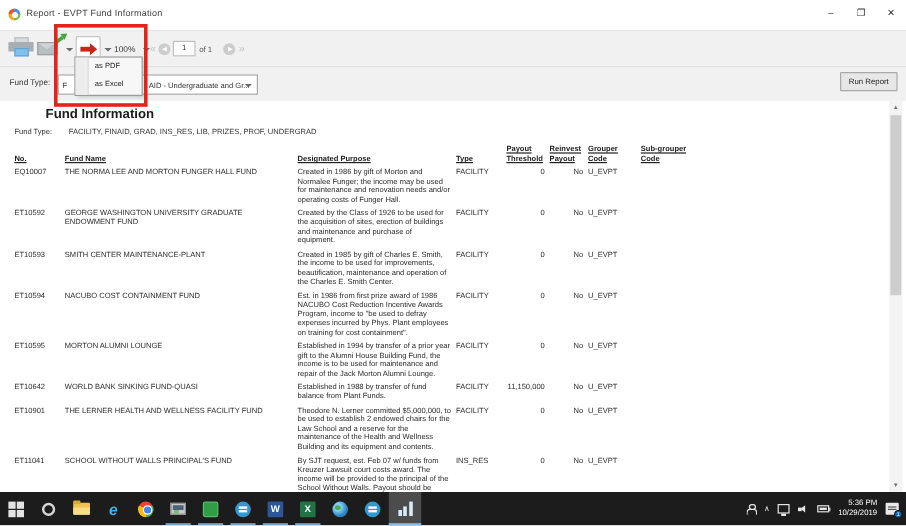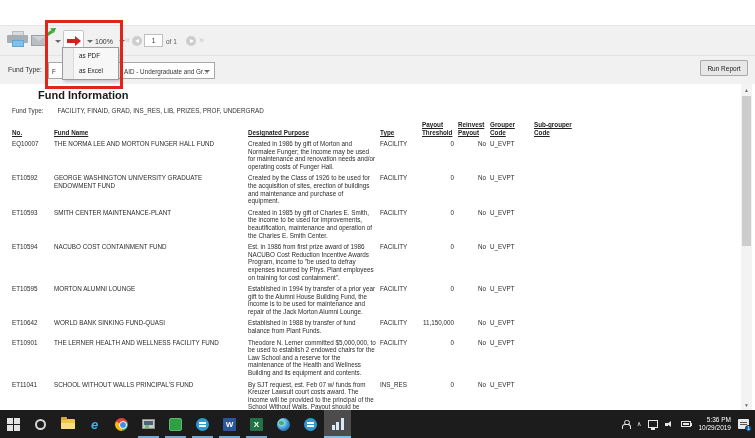--- a/index.html
+++ b/index.html
@@ -130,20 +130,29 @@
   .clock { text-align:right; font-size:6.5px; line-height:8px; color:#fff; }
   .action { position:relative; width:11px; height:10px; background:#e9e9e9; border-radius:1px; }
   .action::before { content:""; position:absolute; left:2px; top:2.5px; width:7px; height:1px; background:#555; box-shadow:0 2px 0 #555; }
   .badge { position:absolute; right:-3px; bottom:-3px; width:7px; height:7px; border-radius:50%; background:#0f6cbd; color:#fff; font-size:4.5px; display:flex; align-items:center; justify-content:center; border:1px solid #1c1c1c; }
 </style>
 </head>
 <body>
 
 <div class="screen">
 
+  <div class="titlebar">
+    <div class="app-icon"></div>
+    <div class="title-text">Report - EVPT Fund Information</div>
+    <div class="win-controls">
+      <div class="win-btn">–</div>
+      <div class="win-btn">❐</div>
+      <div class="win-btn">✕</div>
+    </div>
+  </div>
 
   <div class="toolbar">
     <div class="tb printer-btn">
       <div class="printer-paper-top"></div>
       <div class="printer-body"></div>
       <div class="printer-paper-front"></div>
     </div>
     <div class="tb mail-btn">
       <div class="mail-env"></div>
       <div class="green-arrow"></div>

